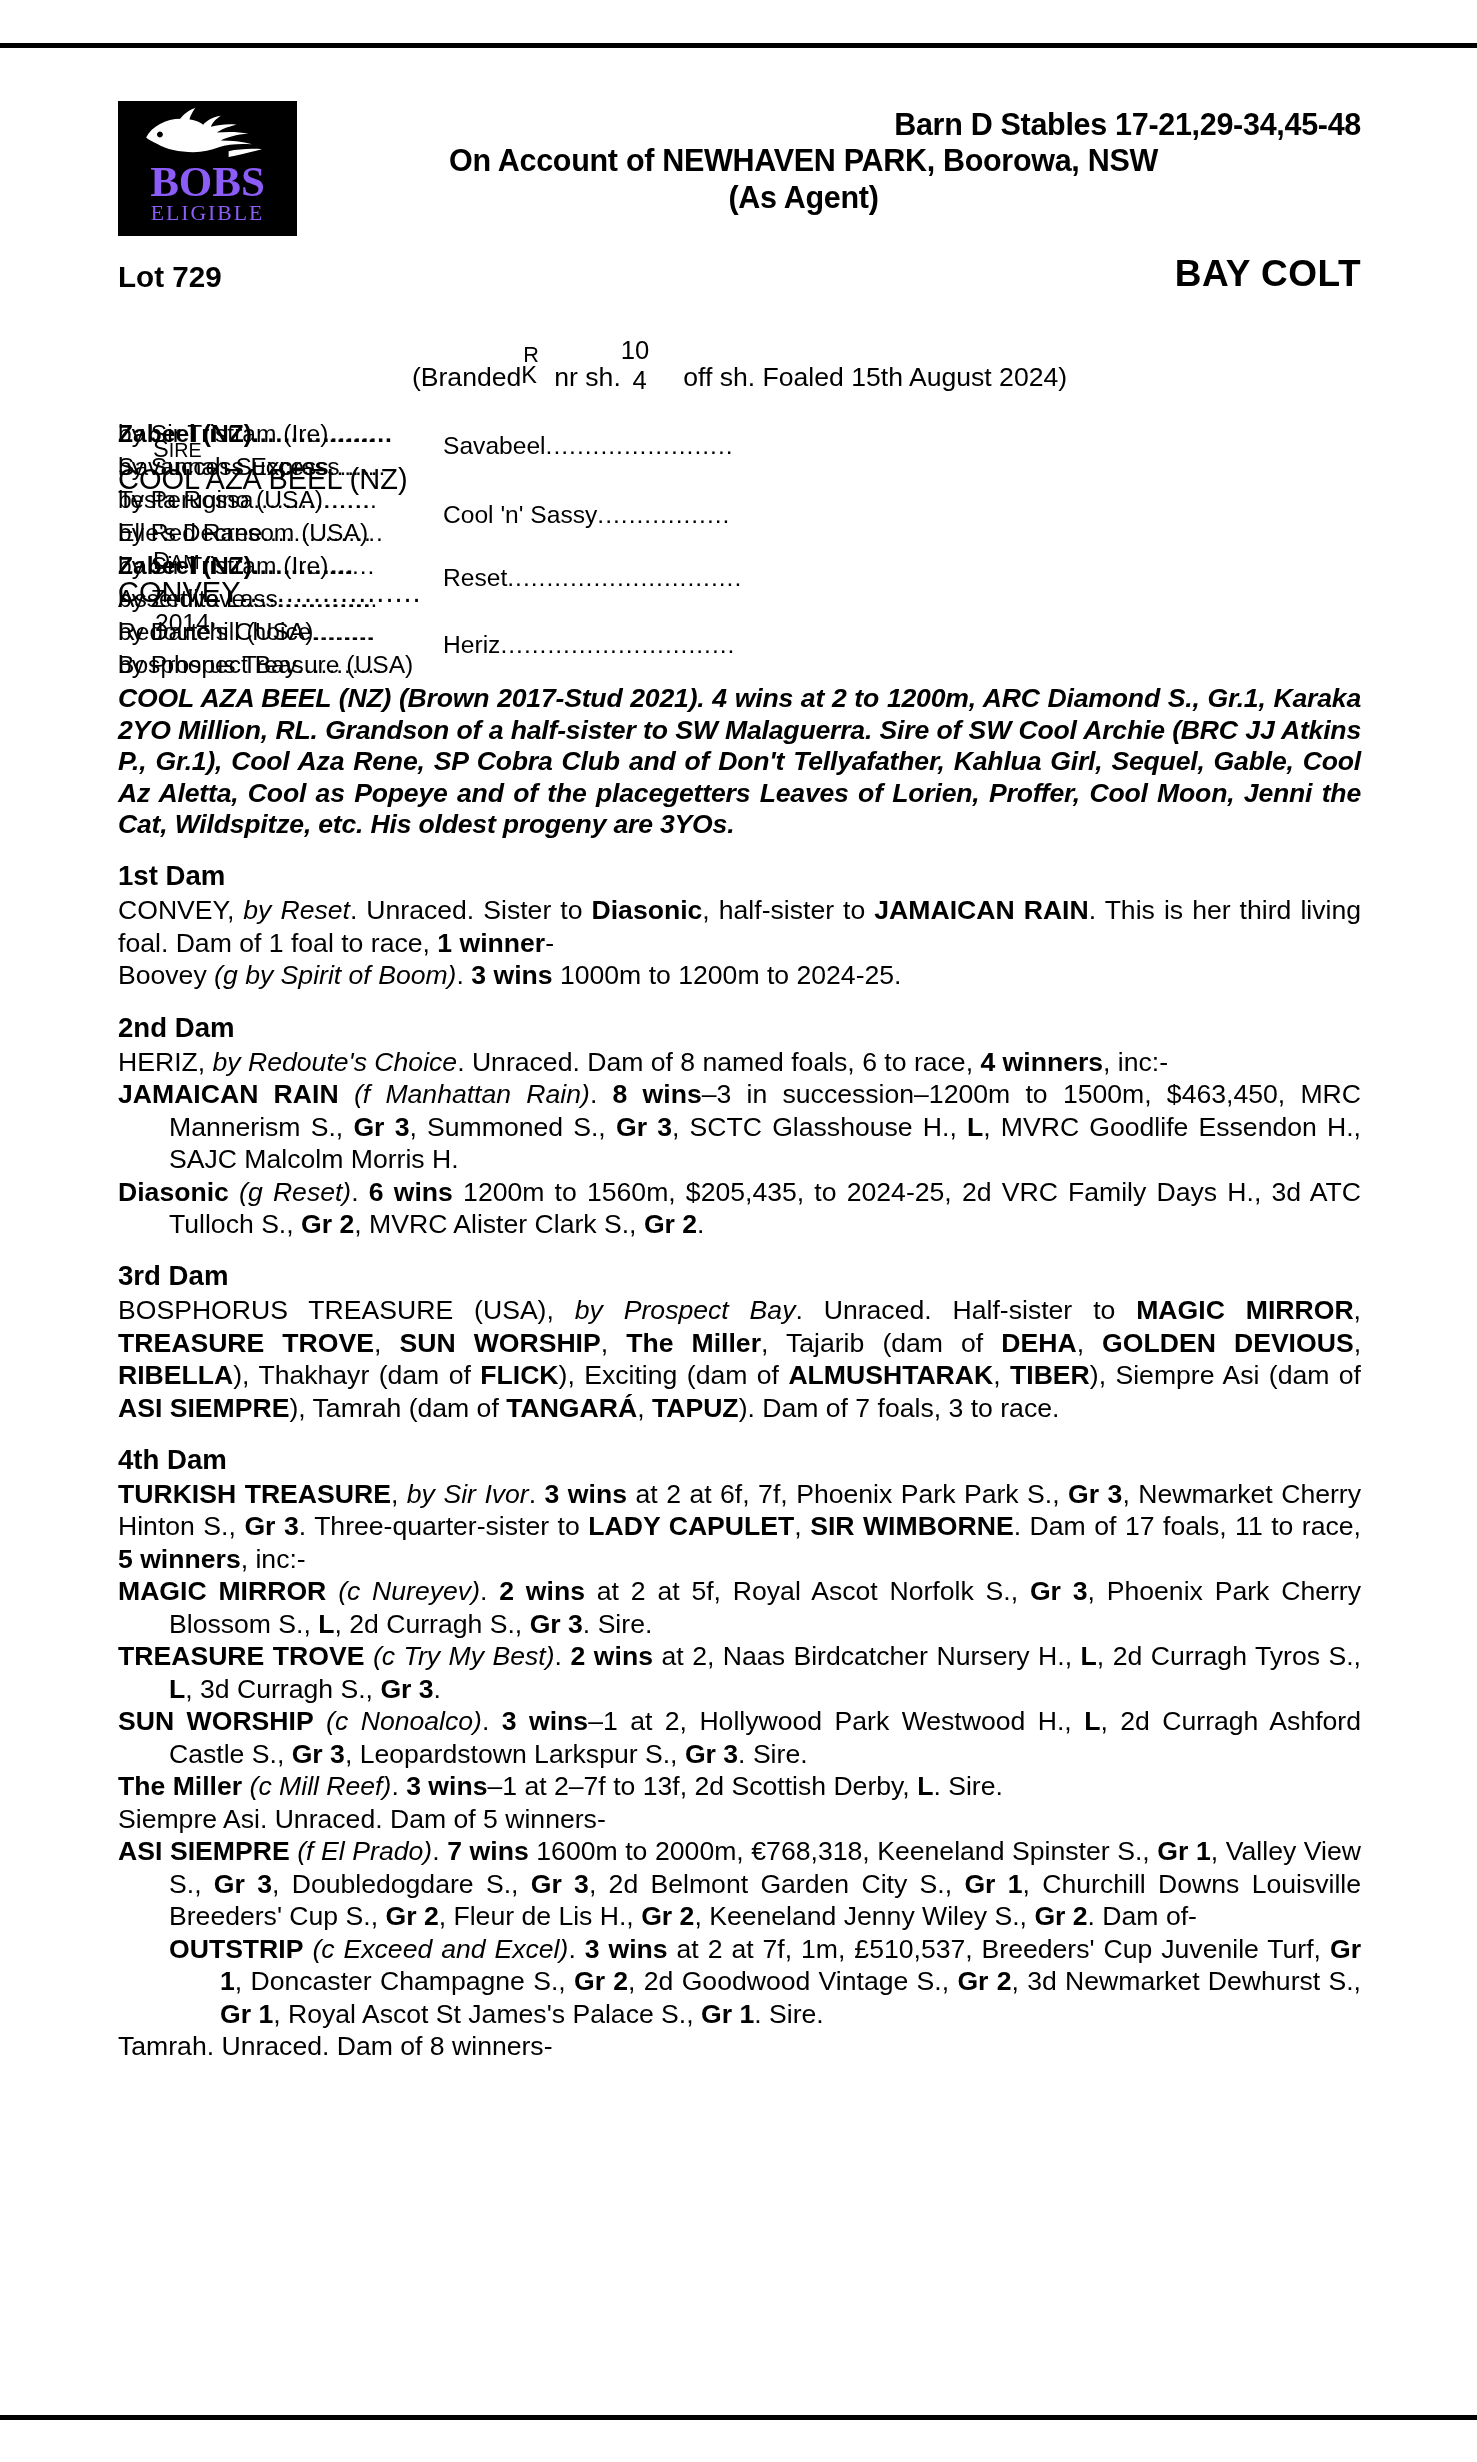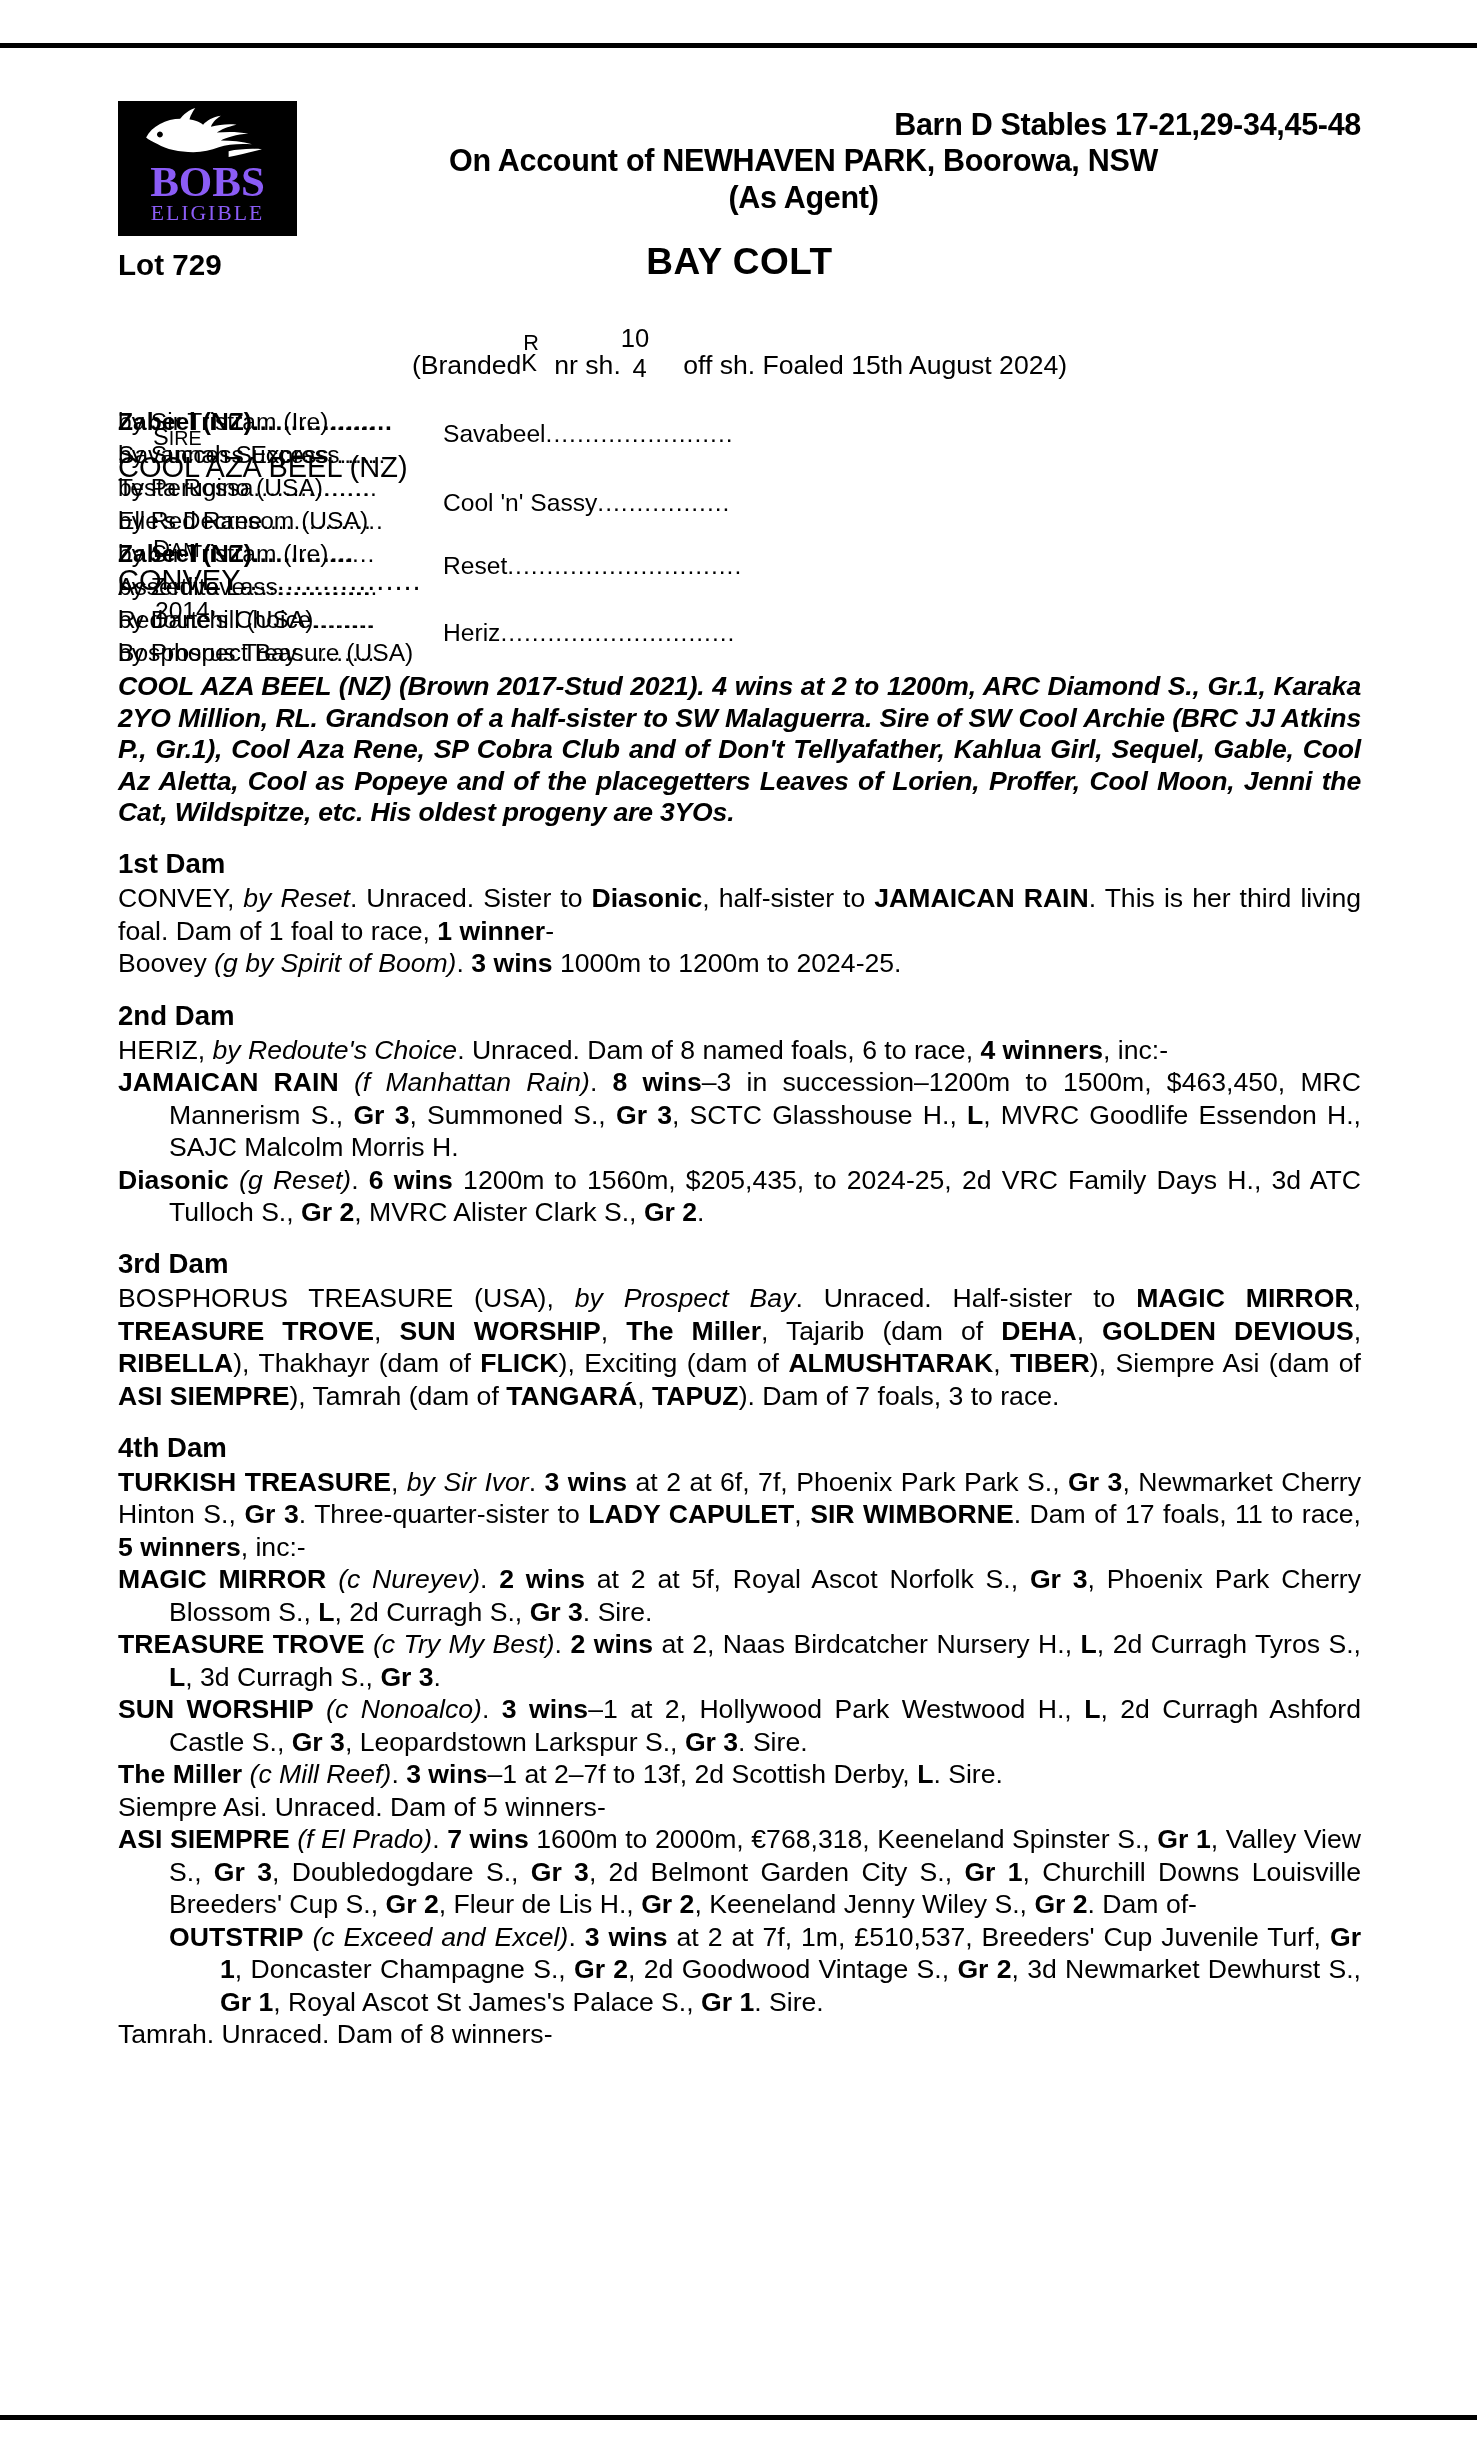--- a/index.html
+++ b/index.html
@@ -96,32 +96,32 @@
     font-weight: bold;
     font-size: 30.5px;
     line-height: 37px;
     padding-left: 128px;
     letter-spacing: -0.3px;
   }
 
   
   .title-block {
     position: relative;
-    margin-top: 7px;
+    margin-top: 19px;
     height: 102px;
   }
   .lot-no {
     position: absolute;
     left: 0;
     top: 7.9px;
     font-weight: bold;
     font-size: 29.6px;
   }
   .colt-title {
-    text-align: center;
+    text-align: right;
     font-weight: bold;
     font-size: 37px;
     line-height: 43px;
     letter-spacing: 0.5px;
   }
   .brand-line {
     text-align: center;
     font-size: 26.6px;
     line-height: 33px;
     margin-top: 5.9px;

